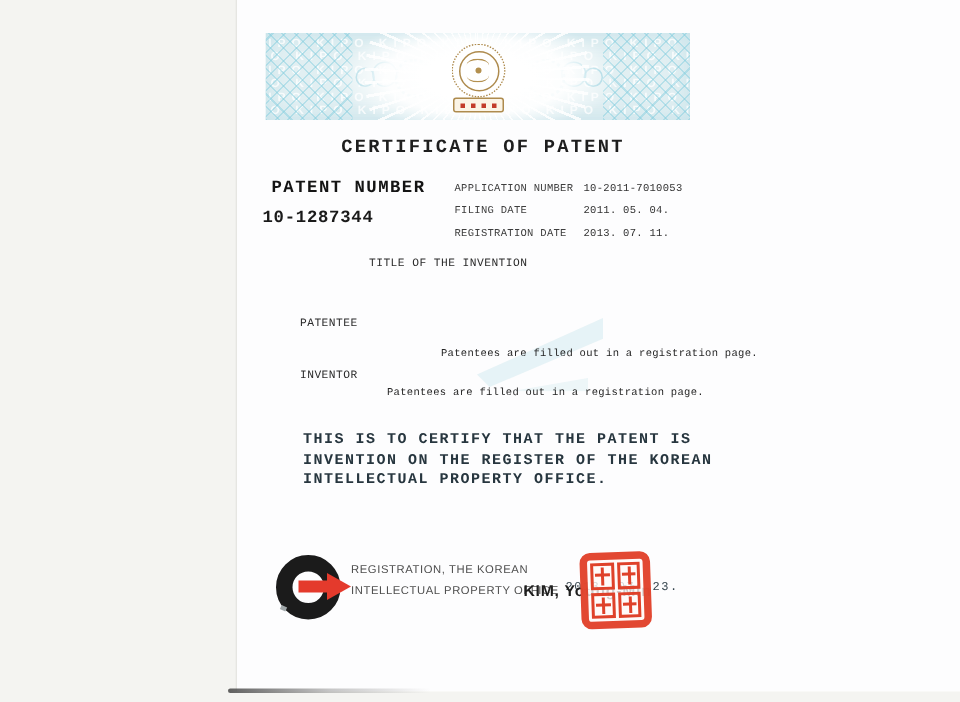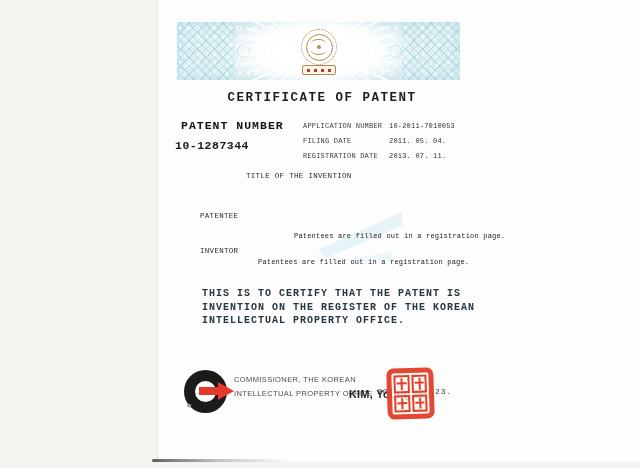--- a/index.html
+++ b/index.html
@@ -230,21 +230,21 @@
 
   <div id="issue-date" class="abs">2013. 07. 23.</div>
 
   <div id="kipo-logo" class="abs">
     <div class="donut"></div>
     <div class="fleck"></div>
     <div class="arrow-tail"></div>
     <div class="arrow-head"></div>
   </div>
 
-  <div id="office1" class="abs office-line">COMMISSIONER, THE KOREAN</div>
+  <div id="office1" class="abs office-line">REGISTRATION, THE KOREAN</div>
   <div id="office2" class="abs office-line">INTELLECTUAL PROPERTY OFFICE</div>
 
   <div id="signer" class="abs">KIM, Young-Min</div>
 
   <div id="seal" class="abs">
     <div class="seal-cell"></div>
     <div class="seal-cell"></div>
     <div class="seal-cell"></div>
     <div class="seal-cell"></div>
   </div>

